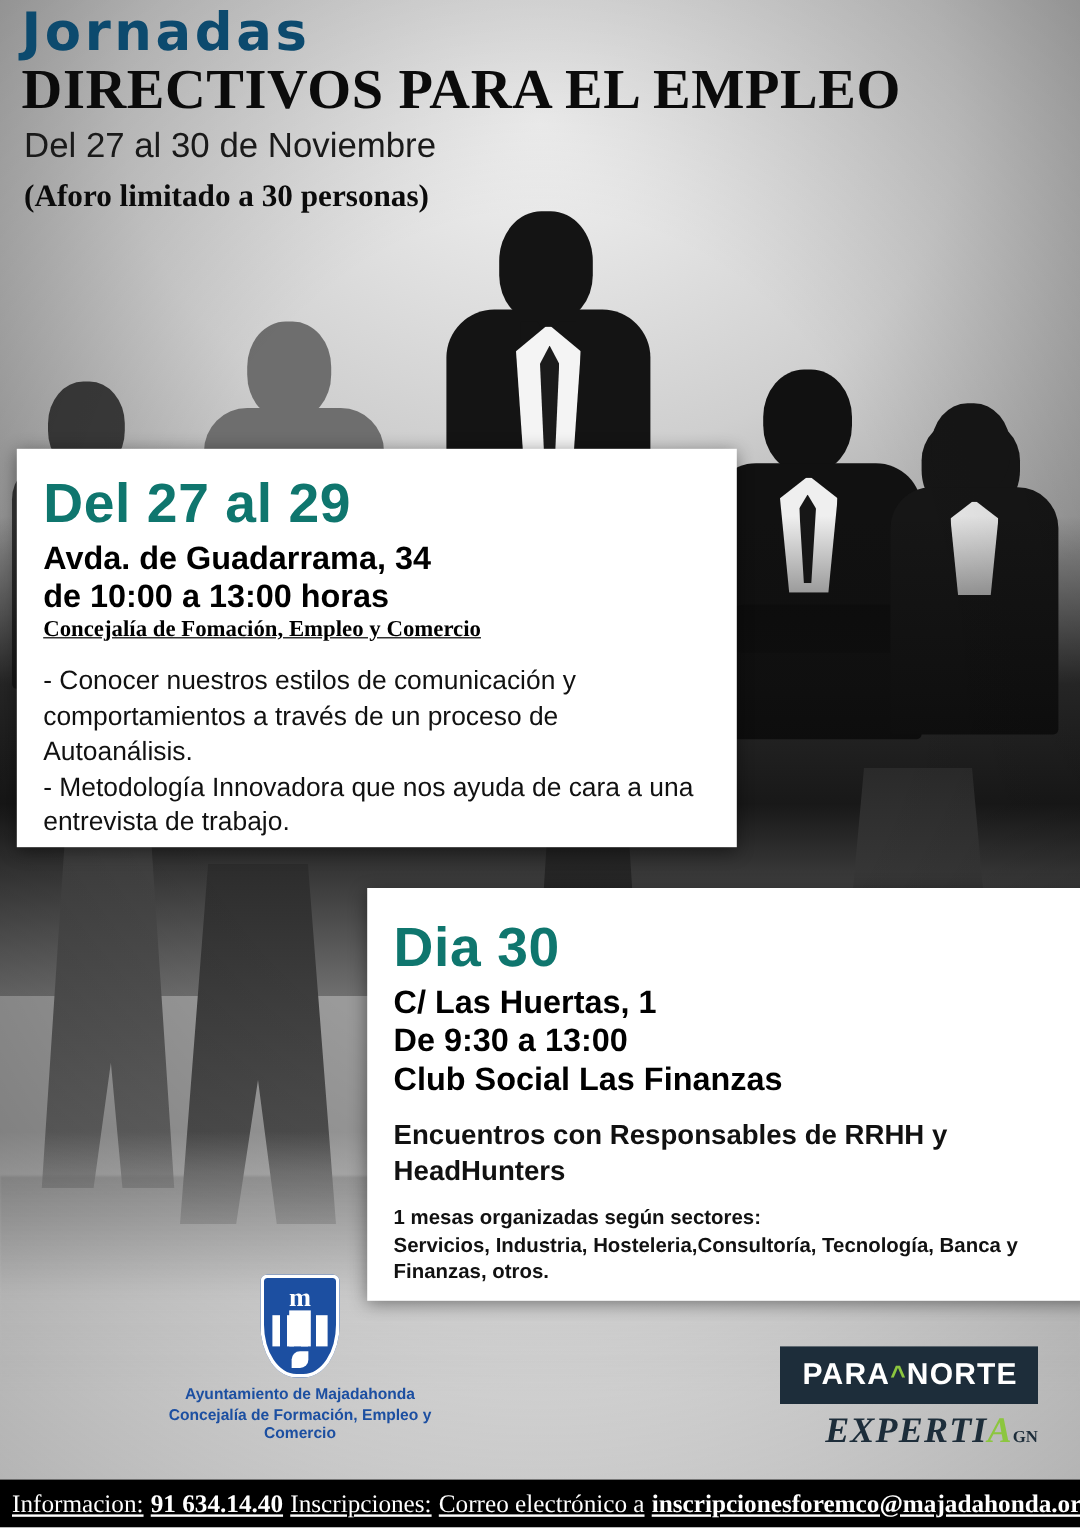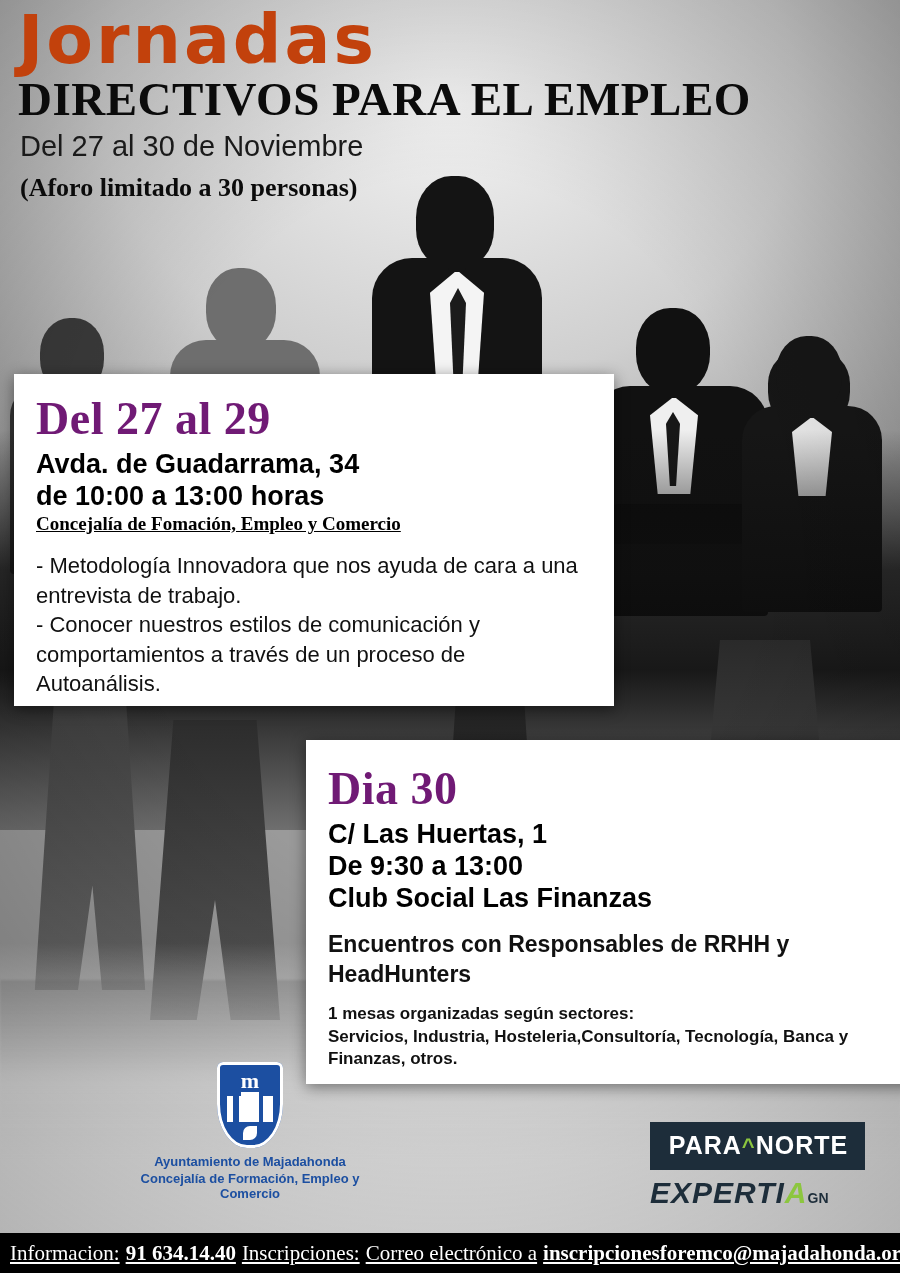--- a/index.html
+++ b/index.html
@@ -100,23 +100,23 @@
     position:absolute;left:0;right:0;top:980px;height:180px;
     background:linear-gradient(180deg, rgba(120,120,120,.35) 0%, rgba(200,200,200,.12) 60%, rgba(255,255,255,0) 100%);
     filter:blur(1px);
   }
 
   
   .header{position:absolute;left:18px;top:6px;width:870px;z-index:6;}
   .t-jornadas{
     font-family:"DejaVu Sans", sans-serif;
     font-weight:bold;
-    font-size:68px;
+    font-size:44px;
     letter-spacing:3px;
-    color:#c2410c;
+    color:#0c4a6e;
     line-height:1;
     margin:0 0 2px 0;
   }
   .t-directivos{
     font-family:"Liberation Serif", serif;
     font-weight:bold;
     font-size:47px;
     color:#0b0b0b;
     line-height:1.02;
     letter-spacing:.5px;
@@ -142,24 +142,24 @@
   .box{
     position:absolute;
     background:#ffffff;
     z-index:7;
     box-shadow:0 3px 14px rgba(0,0,0,.45);
   }
   .box-1{left:14px;top:374px;width:600px;height:332px;padding:18px 22px 0 22px;box-sizing:border-box;}
   .box-2{left:306px;top:740px;width:624px;height:344px;padding:22px 22px 0 22px;box-sizing:border-box;}
 
   .bx-title{
-    font-family:Liberation Serif, serif;
+    font-family:Liberation Sans, sans-serif;
     font-weight:bold;
     font-size:46px;
-    color:#701a75;
+    color:#0f766e;
     margin:0 0 4px 0;
     letter-spacing:.5px;
   }
   .bx-line{
     font-family:Liberation Sans, sans-serif;
     font-weight:bold;
     font-size:27px;
     color:#000;
     margin:0 0 2px 0;
     line-height:1.12;
@@ -229,24 +229,25 @@
   .gn-box{
     background:#1d2d3a;color:#fff;
     font-family:"Liberation Sans",sans-serif;font-weight:bold;
     font-size:25px;letter-spacing:1px;
     padding:9px 10px 10px 12px;
     text-align:center;
   }
   .gn-box .caret{color:#8cc63f;font-size:22px;}
   .expertia{
     margin-top:6px;
-    font-family:Liberation Sans, sans-serif;
+    font-family:Liberation Serif, serif;
     font-weight:bold;font-style:italic;
     font-size:30px;color:#1d2d3a;letter-spacing:1px;
     position:relative;
+    text-align:right;
   }
   .expertia .ac{color:#8cc63f;}
   .expertia .gn{font-size:14px;font-style:normal;letter-spacing:0;}
 
   
   .footer{
     position:absolute;left:0;right:0;bottom:0;height:40px;
     background:#000;color:#fff;z-index:9;
     display:flex;align-items:center;
     padding:0 10px;box-sizing:border-box;
@@ -310,22 +311,22 @@
     <div class="t-fecha">Del 27 al 30 de Noviembre</div>
     <div class="t-aforo">(Aforo limitado a 30 personas)</div>
   </div>
 
   <div class="box box-1">
     <div class="bx-title">Del 27 al 29</div>
     <div class="bx-line">Avda. de Guadarrama, 34</div>
     <div class="bx-line">de 10:00 a 13:00 horas</div>
     <div class="bx-sub">Concejalía de Fomación, Empleo y Comercio</div>
     <div class="bx-body">
+      <p>- Conocer nuestros estilos de comunicación y comportamientos a través de un proceso de Autoanálisis.</p>
       <p>- Metodología Innovadora que nos ayuda de cara a una entrevista de trabajo.</p>
-      <p>- Conocer nuestros estilos de comunicación y comportamientos a través de un proceso de Autoanálisis.</p>
     </div>
   </div>
 
   <div class="box box-2">
     <div class="bx-title">Dia 30</div>
     <div class="bx-line">C/ Las Huertas, 1</div>
     <div class="bx-line">De 9:30 a 13:00</div>
     <div class="bx-line">Club Social Las Finanzas</div>
     <div class="bx-strong">Encuentros con Responsables de RRHH y HeadHunters</div>
     <div class="bx-small">

